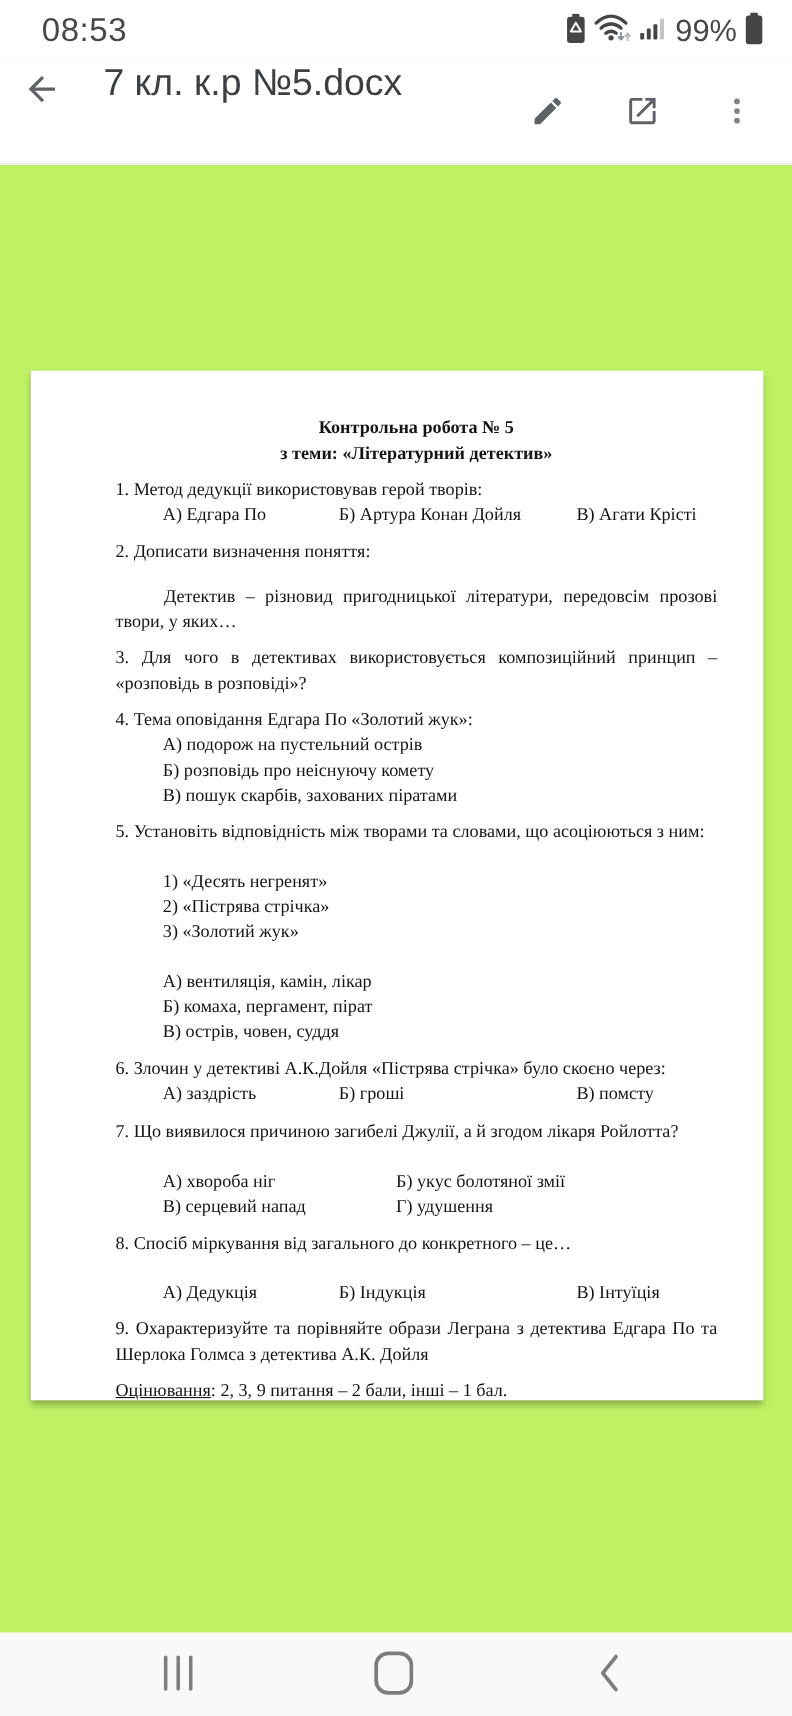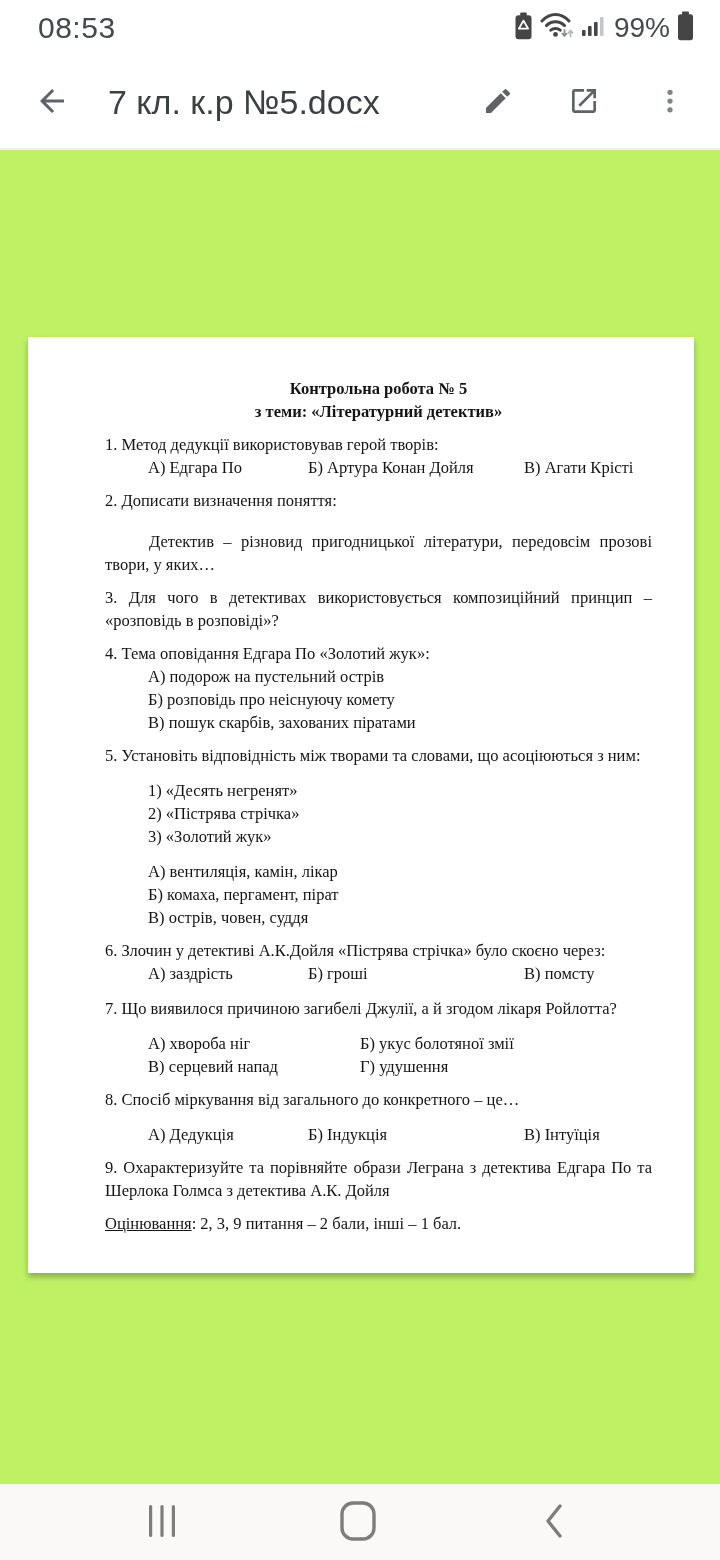--- a/index.html
+++ b/index.html
@@ -15,21 +15,21 @@
     height:56px; background:#ffffff; flex:0 0 auto;
     display:flex; align-items:center; justify-content:space-between;
     padding:0 26px 0 38px;
   }
   .status-time { font-size:30px; color:#45494c; letter-spacing:0.5px; }
   .status-icons { display:flex; align-items:center; gap:7px; }
   .status-percent { font-size:28px; color:#45494c; margin-left:2px; }
   
   .app-bar {
     height:94px; background:#ffffff; flex:0 0 auto;
-    display:flex; align-items:center; padding:0 18px 0 26px;
+    display:flex; padding:0 18px 0 12px;
     border-bottom:2px solid #edeff1;
   }
   .icon-btn {
     width:52px; height:52px; border:none; background:transparent;
     display:flex; align-items:center; justify-content:center; cursor:pointer;
     flex:0 0 auto;
   }
   .app-title {
     font-size:34px; color:#3c4043; margin-left:30px; flex:1 1 auto;
     white-space:nowrap; overflow:hidden; text-overflow:ellipsis;
@@ -50,21 +50,21 @@
   .big-gap { margin-top:12px; }
   .para {
     margin-top:18px; text-indent:44px; text-align:justify;
   }
   .indent { padding-left:43px; }
   .opt-row { display:flex; padding-left:43px; margin-top:0; }
   .opt-row .c1 { width:160px; flex:0 0 auto; }
   .opt-row .c2 { width:216px; flex:0 0 auto; }
   .opt-row2 { display:flex; padding-left:43px; }
   .opt-row2 .c1 { width:212px; flex:0 0 auto; }
-  .gap-top { margin-top:12px; }
+  .gap-top { margin-top:22px; }
   .scoring { margin-top:10px; }
   .scoring .u { text-decoration:underline; }
   
   .nav-bar {
     height:76px; flex:0 0 auto; background:#faf9f7;
     display:flex; align-items:center; justify-content:space-between;
     padding:0 140px 0 136px;
   }
   .nav-btn {
     width:52px; height:52px; border:none; background:transparent;

